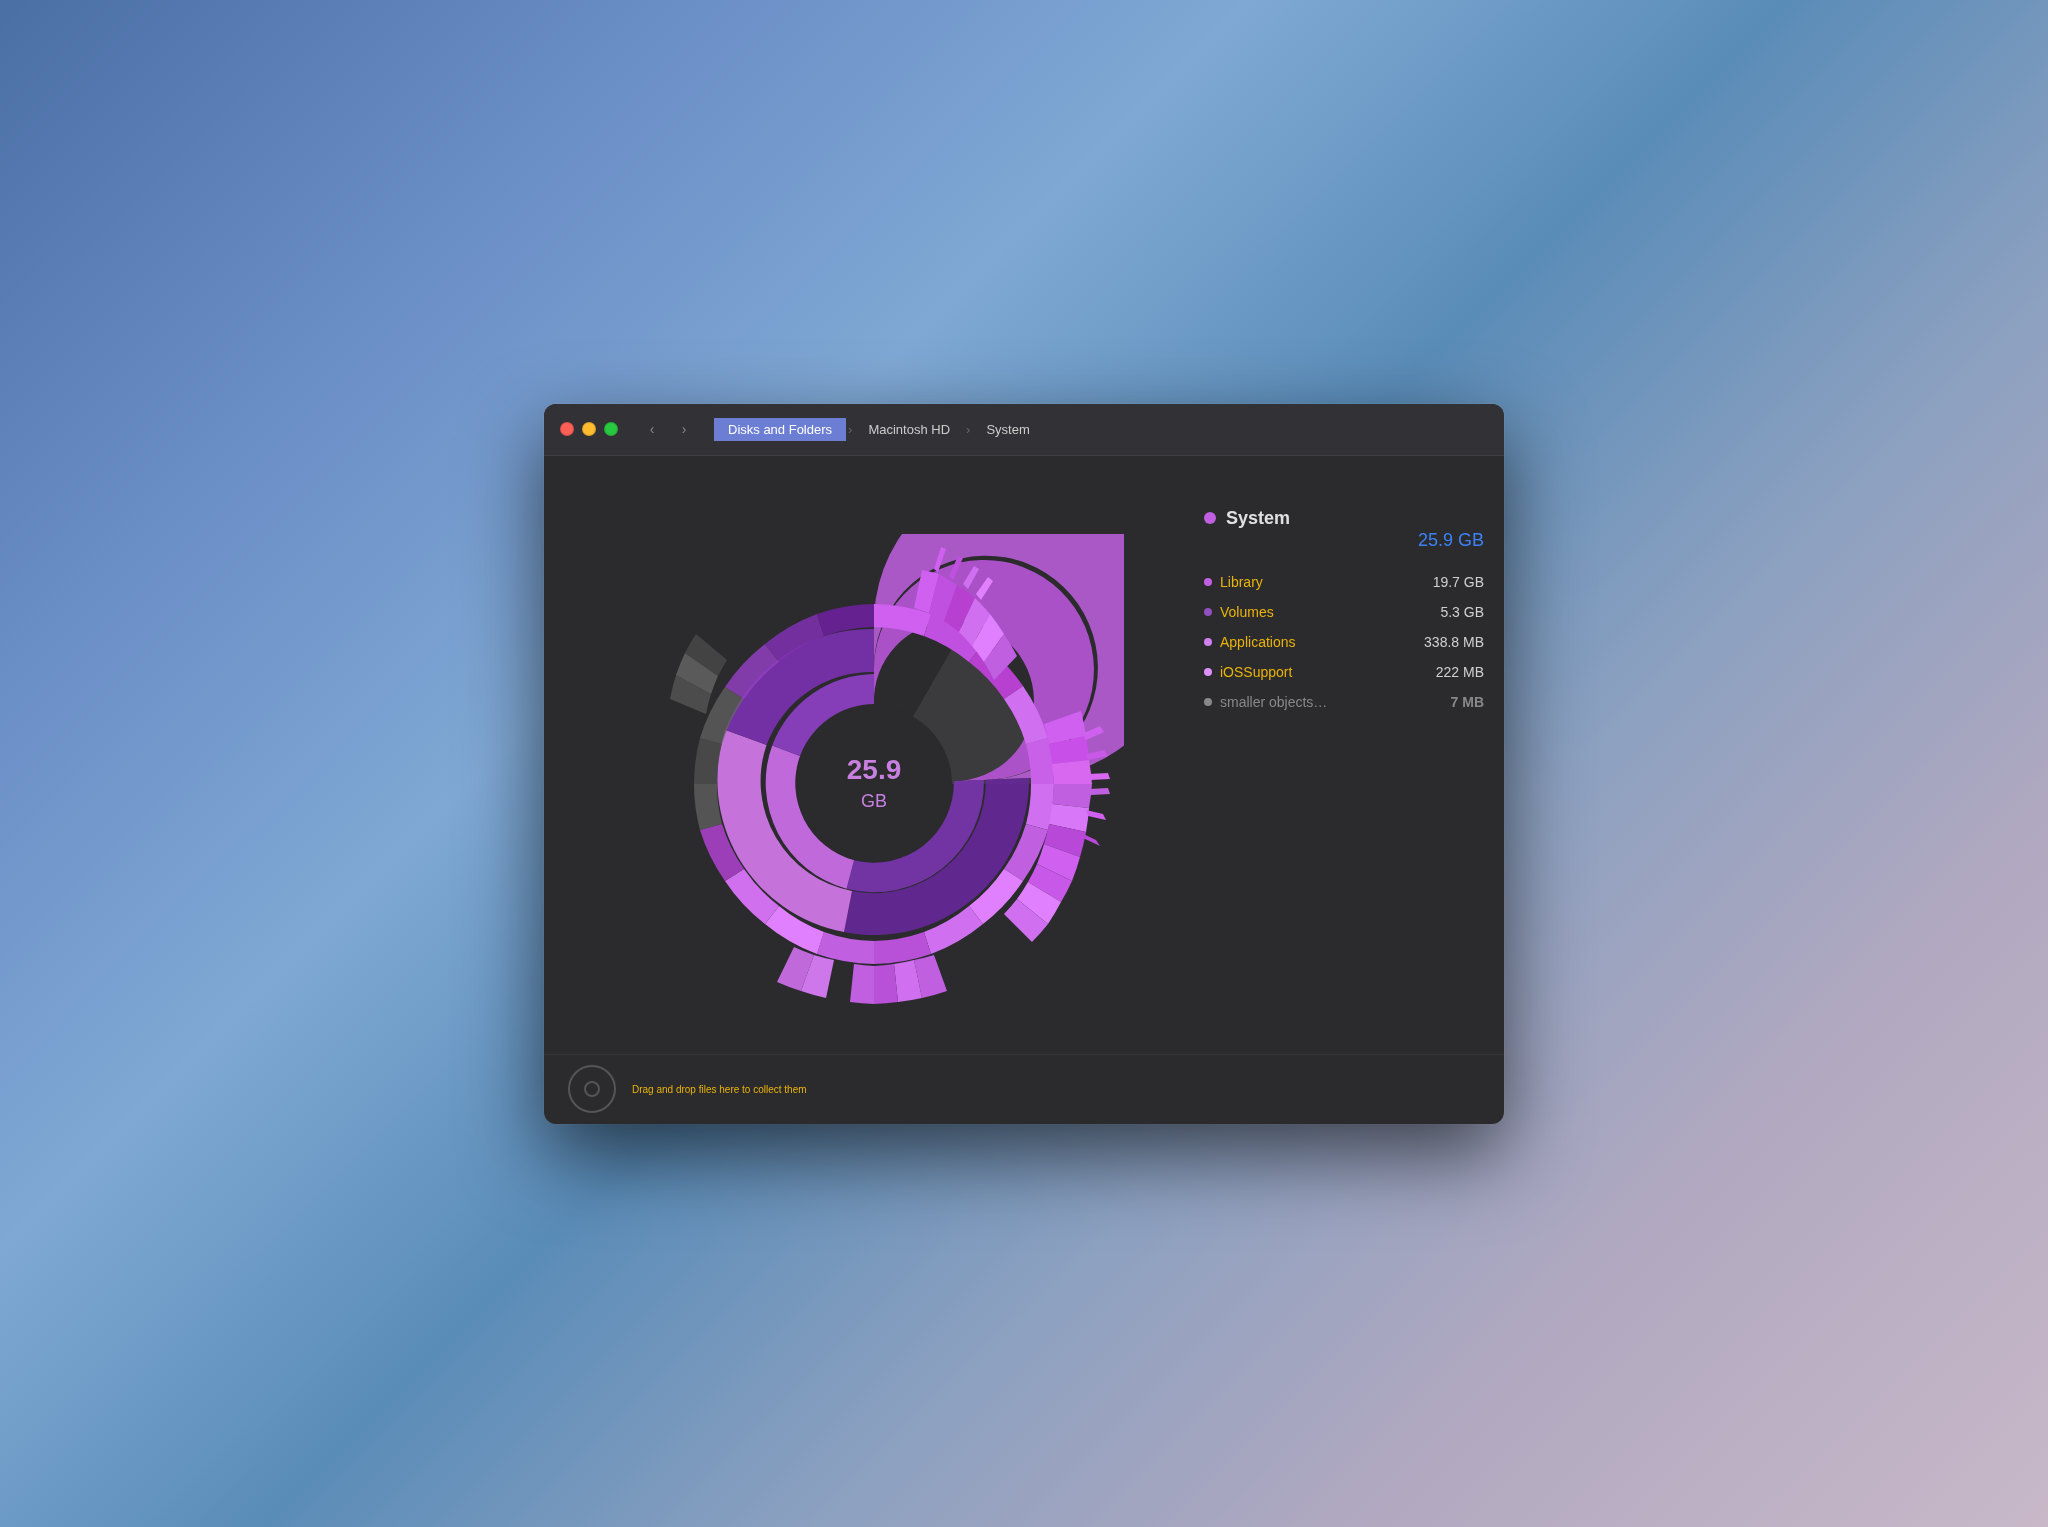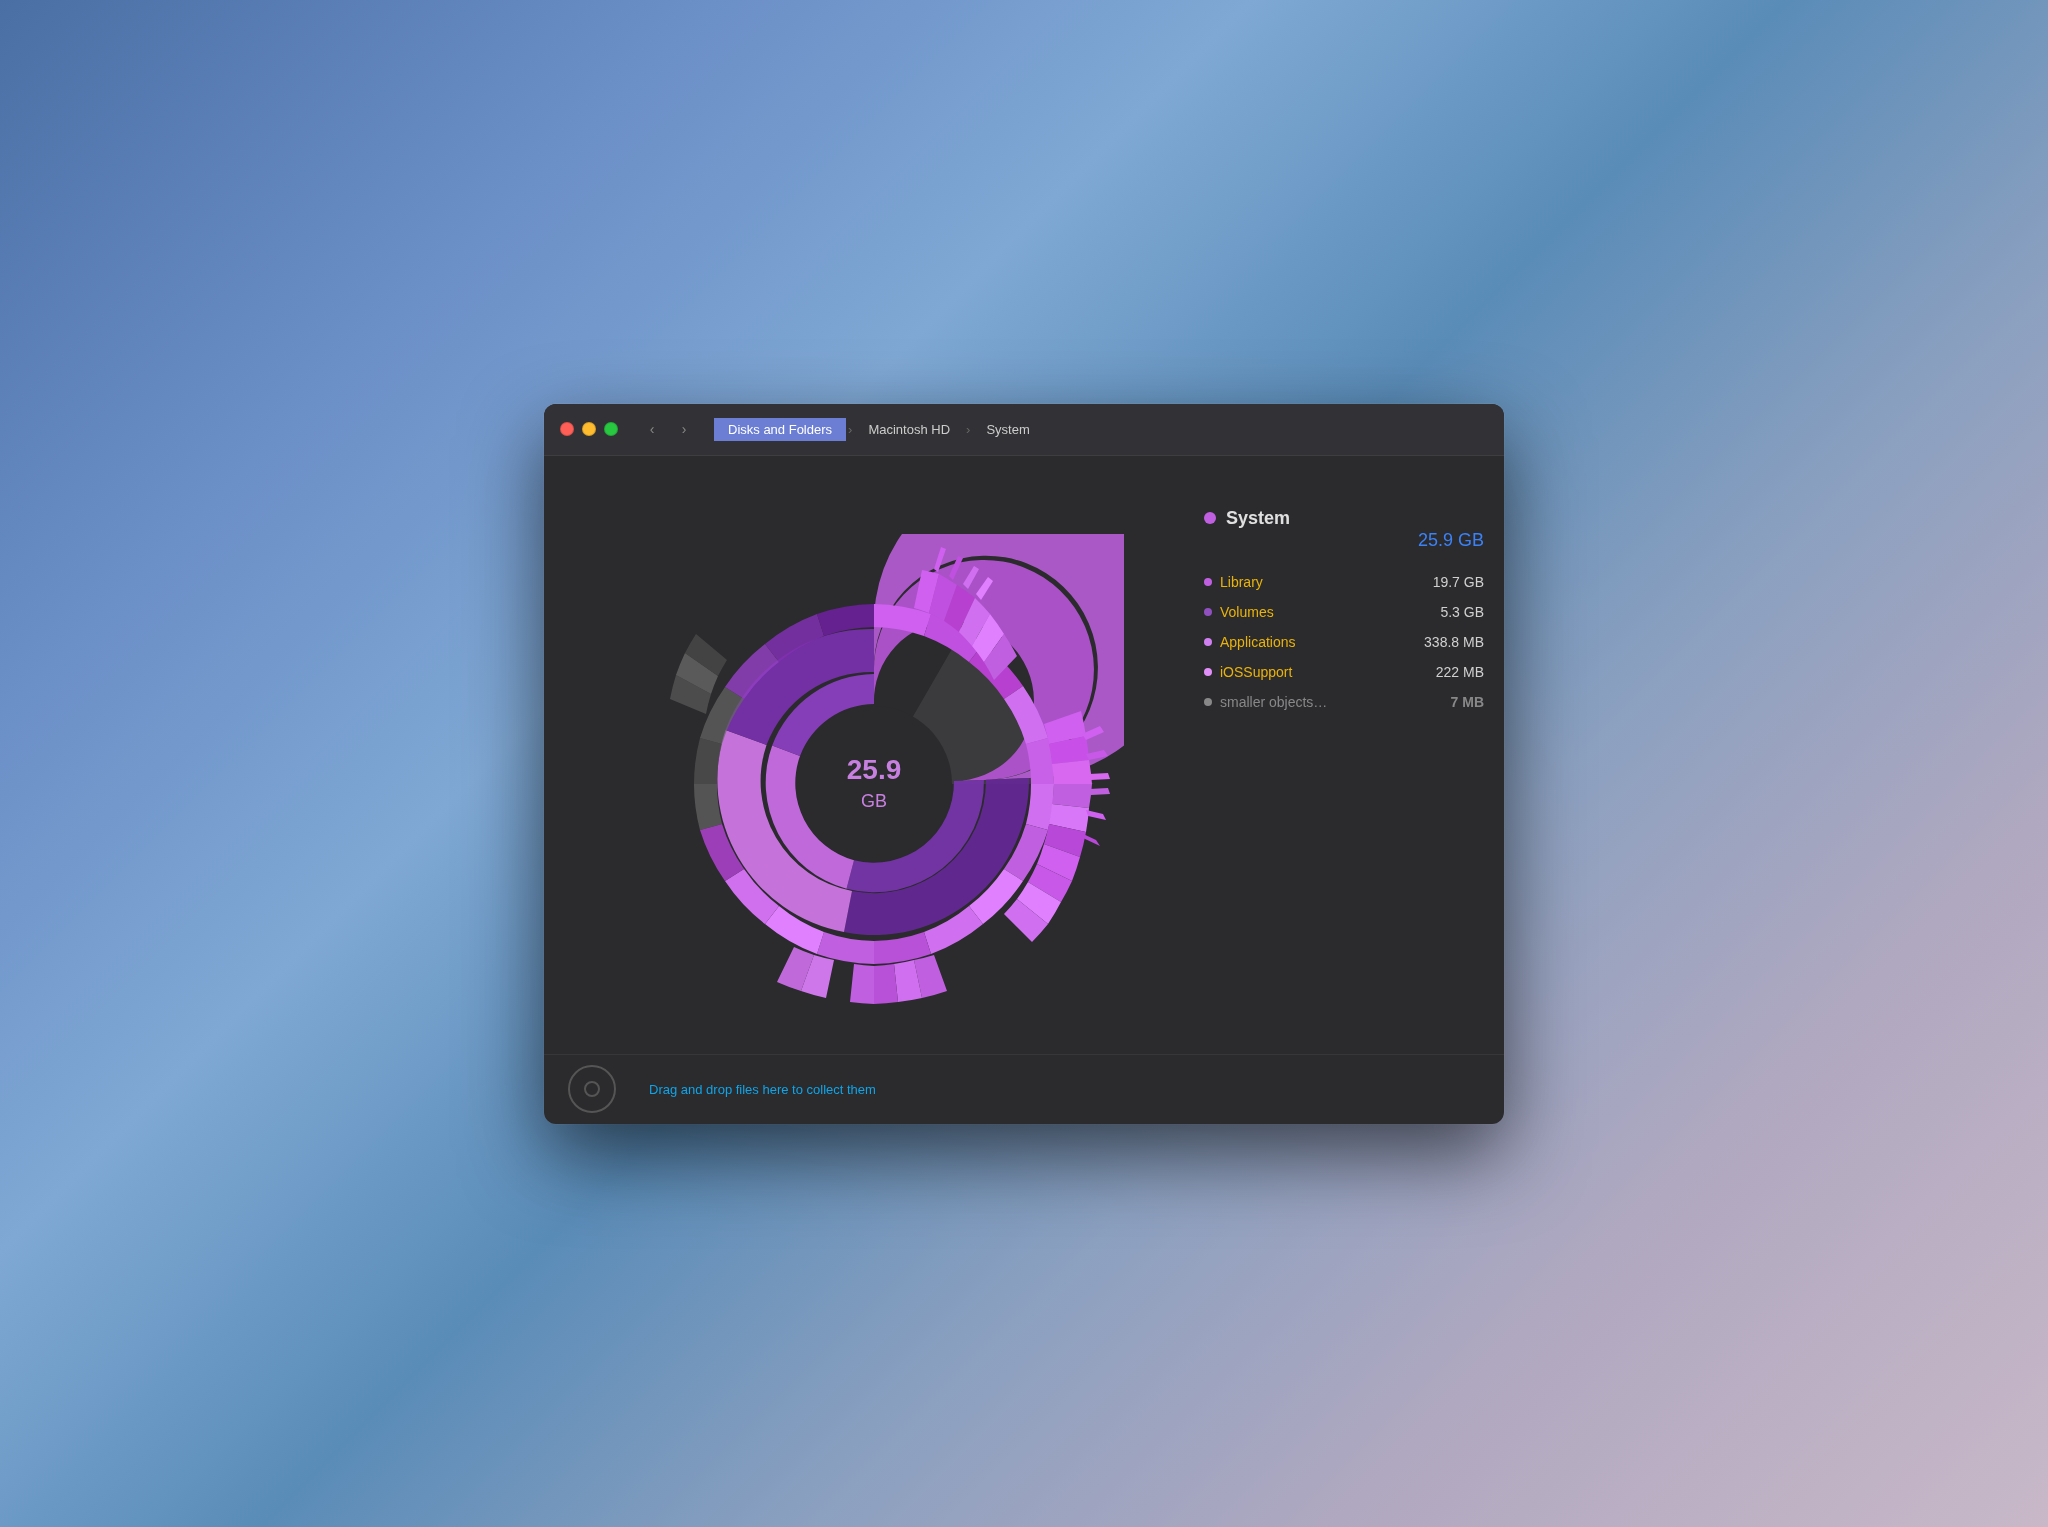--- a/index.html
+++ b/index.html
@@ -217,23 +217,22 @@
     }
 
     .drop-icon-inner {
       width: 16px;
       height: 16px;
       border-radius: 50%;
       border: 2px solid #555;
     }
 
     .footer-text {
-      font-size: 13px;
-      color: #0ea5e9;
-      margin-left: 17px;
+      font-size: 10px;
+      color: #eab308;
     }
 
     
     .sunburst-svg {
       width: 500px;
       height: 500px;
     }
 
     .center-text {
       font-size: 28px;

